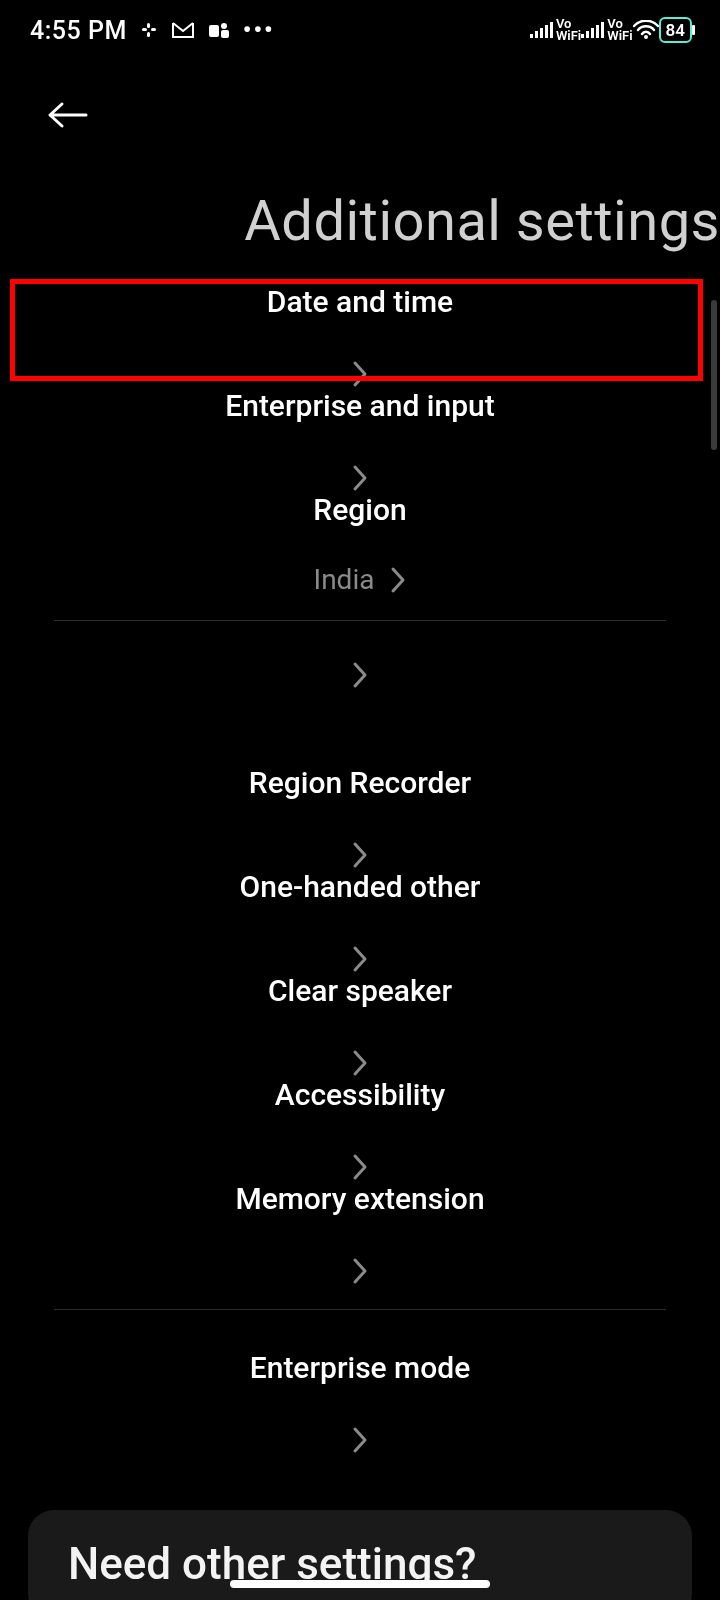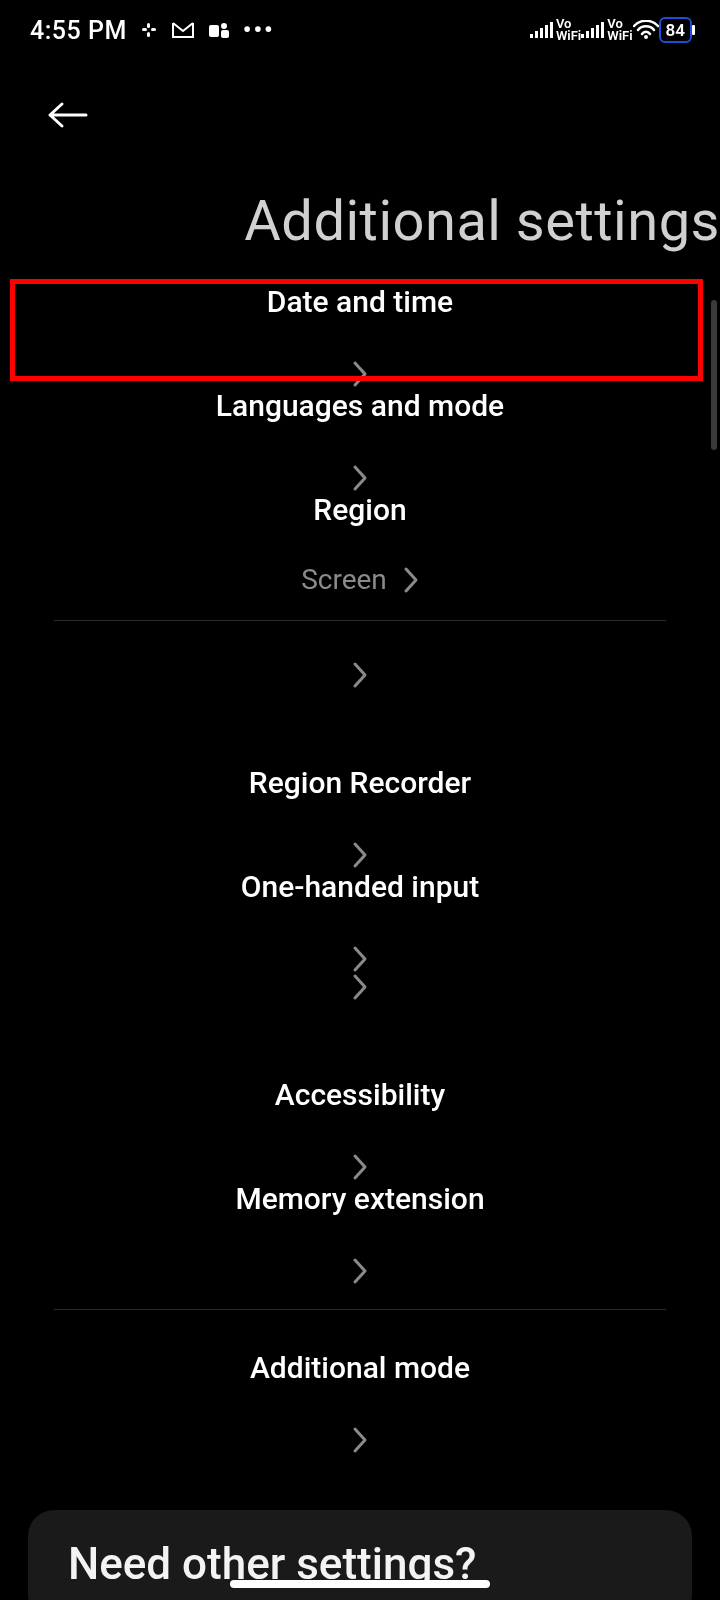--- a/index.html
+++ b/index.html
@@ -25,21 +25,21 @@
   .status-left { display: flex; align-items: center; gap: 12px; }
   .status-right { display: flex; align-items: center; gap: 0; }
   .status-time { font-size: 25px; letter-spacing: 0.5px; }
   .status-icon { display: inline-flex; align-items: center; }
   .vo-wifi {
     display: flex; flex-direction: column; align-items: flex-start;
     font-size: 13px; line-height: 12px; font-weight: 600; margin-left: 2px;
   }
   .signal-group { display:flex; align-items:center; }
   .battery-box {
-    border: 2px solid #1d4ed8; border-radius: 6px;
+    border: 2px solid #5eead4; border-radius: 6px;
     padding: 0 5px; font-size: 17px; line-height: 22px;
     font-weight: 600; position: relative;
   }
   .battery-box::after {
     content: ""; position: absolute; right: -5px; top: 6px;
     width: 3px; height: 10px; background: #fff; border-radius: 1px;
   }
   
   .header {
     padding: 30px 0 0 46px;
@@ -199,34 +199,34 @@
     <span class="row-right">
       <span class="chev">
         <svg width="16" height="28" viewBox="0 0 16 28">
             <path d="M3 3 L13 14 L3 25" stroke="#8a8a8a" stroke-width="3" fill="none" stroke-linecap="round" stroke-linejoin="round"></path>
           </svg>
       </span>
     </span>
   </div>
 
   <div class="row">
-    <span class="row-label">Languages and mode</span>
+    <span class="row-label">Enterprise and input</span>
     <span class="row-right">
       <span class="chev">
         <svg width="16" height="28" viewBox="0 0 16 28">
             <path d="M3 3 L13 14 L3 25" stroke="#8a8a8a" stroke-width="3" fill="none" stroke-linecap="round" stroke-linejoin="round"></path>
           </svg>
       </span>
     </span>
   </div>
 
   <div class="row">
     <span class="row-label">Region</span>
     <span class="row-right">
-      <span class="row-value">Screen</span>
+      <span class="row-value">India</span>
       <span class="chev">
         <svg width="16" height="28" viewBox="0 0 16 28">
             <path d="M3 3 L13 14 L3 25" stroke="#8a8a8a" stroke-width="3" fill="none" stroke-linecap="round" stroke-linejoin="round"></path>
           </svg>
       </span>
     </span>
   </div>
 
   <div class="divider"></div>
 
@@ -245,31 +245,32 @@
     <span class="row-right">
       <span class="chev">
         <svg width="16" height="28" viewBox="0 0 16 28">
             <path d="M3 3 L13 14 L3 25" stroke="#8a8a8a" stroke-width="3" fill="none" stroke-linecap="round" stroke-linejoin="round"></path>
           </svg>
       </span>
     </span>
   </div>
 
   <div class="row">
-    <span class="row-label">One-handed input</span>
-    <span class="row-right">
-      <span class="chev">
-        <svg width="16" height="28" viewBox="0 0 16 28">
-            <path d="M3 3 L13 14 L3 25" stroke="#8a8a8a" stroke-width="3" fill="none" stroke-linecap="round" stroke-linejoin="round"></path>
-          </svg>
-      </span>
-    </span>
-  </div>
-
-  <div class="row">
+    <span class="row-label">One-handed other</span>
+    <span class="row-right">
+      <span class="chev">
+        <svg width="16" height="28" viewBox="0 0 16 28">
+            <path d="M3 3 L13 14 L3 25" stroke="#8a8a8a" stroke-width="3" fill="none" stroke-linecap="round" stroke-linejoin="round"></path>
+          </svg>
+      </span>
+    </span>
+  </div>
+
+  <div class="row">
+    <span class="row-label">Clear speaker</span>
     <span class="row-right">
       <span class="chev">
         <svg width="16" height="28" viewBox="0 0 16 28">
             <path d="M3 3 L13 14 L3 25" stroke="#8a8a8a" stroke-width="3" fill="none" stroke-linecap="round" stroke-linejoin="round"></path>
           </svg>
       </span>
     </span>
   </div>
 
   <div class="row">
@@ -290,21 +291,21 @@
         <svg width="16" height="28" viewBox="0 0 16 28">
             <path d="M3 3 L13 14 L3 25" stroke="#8a8a8a" stroke-width="3" fill="none" stroke-linecap="round" stroke-linejoin="round"></path>
           </svg>
       </span>
     </span>
   </div>
 
   <div class="divider"></div>
 
   <div class="row">
-    <span class="row-label">Additional mode</span>
+    <span class="row-label">Enterprise mode</span>
     <span class="row-right">
       <span class="chev">
         <svg width="16" height="28" viewBox="0 0 16 28">
             <path d="M3 3 L13 14 L3 25" stroke="#8a8a8a" stroke-width="3" fill="none" stroke-linecap="round" stroke-linejoin="round"></path>
           </svg>
       </span>
     </span>
   </div>
 
 </div>

